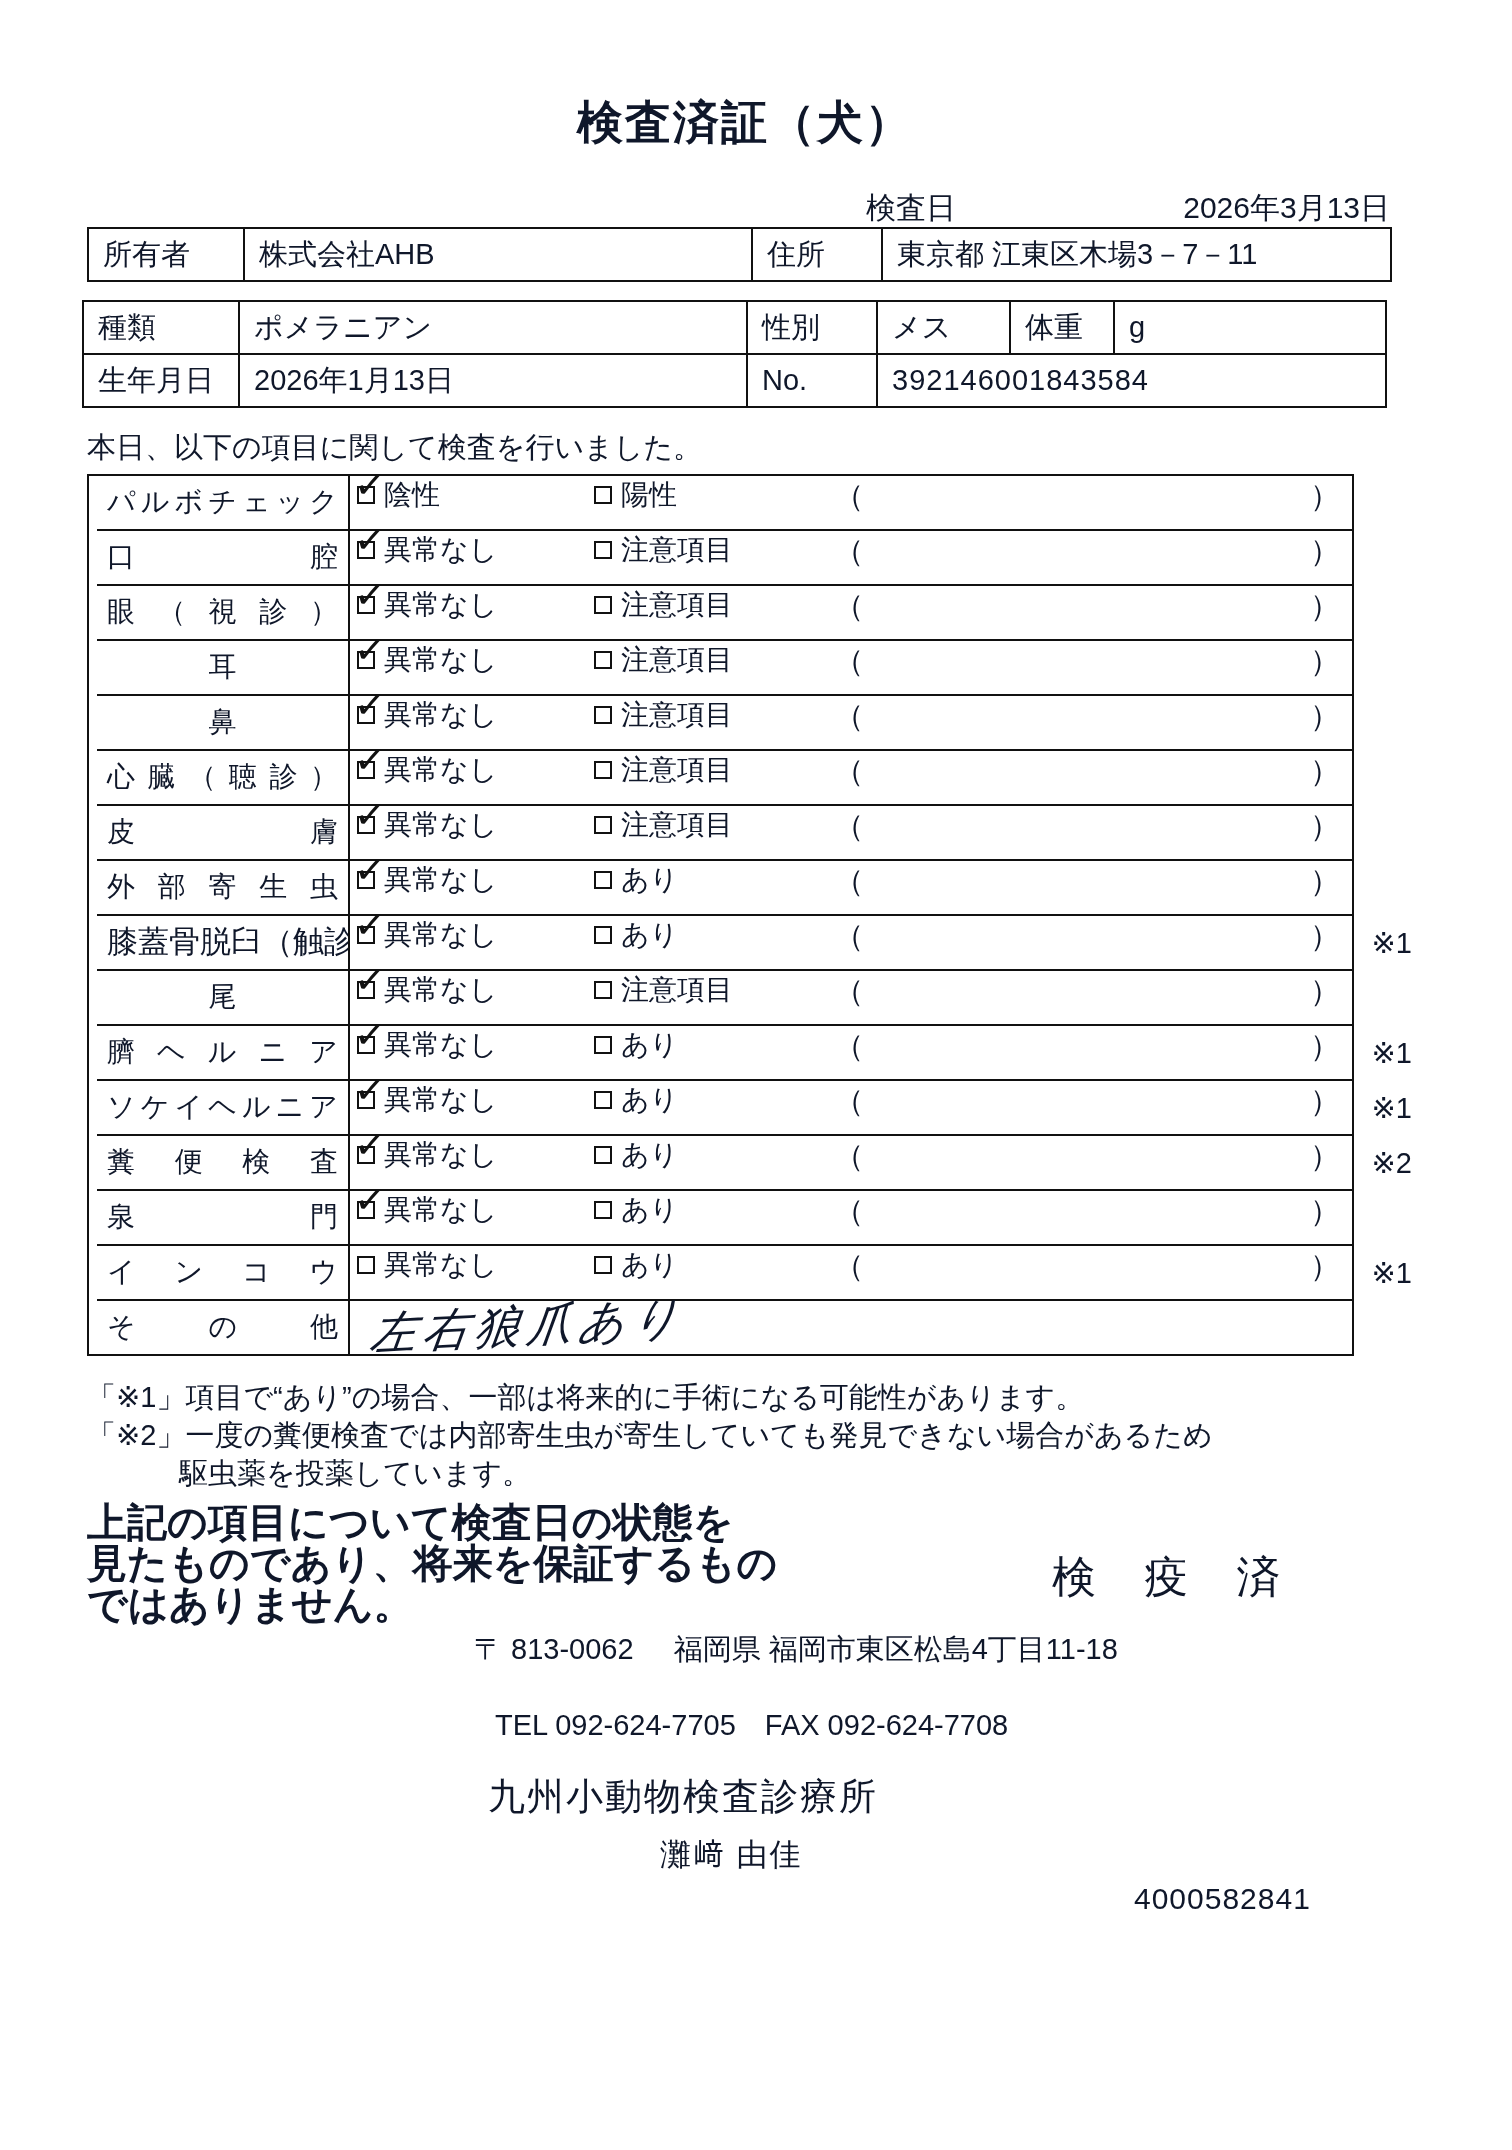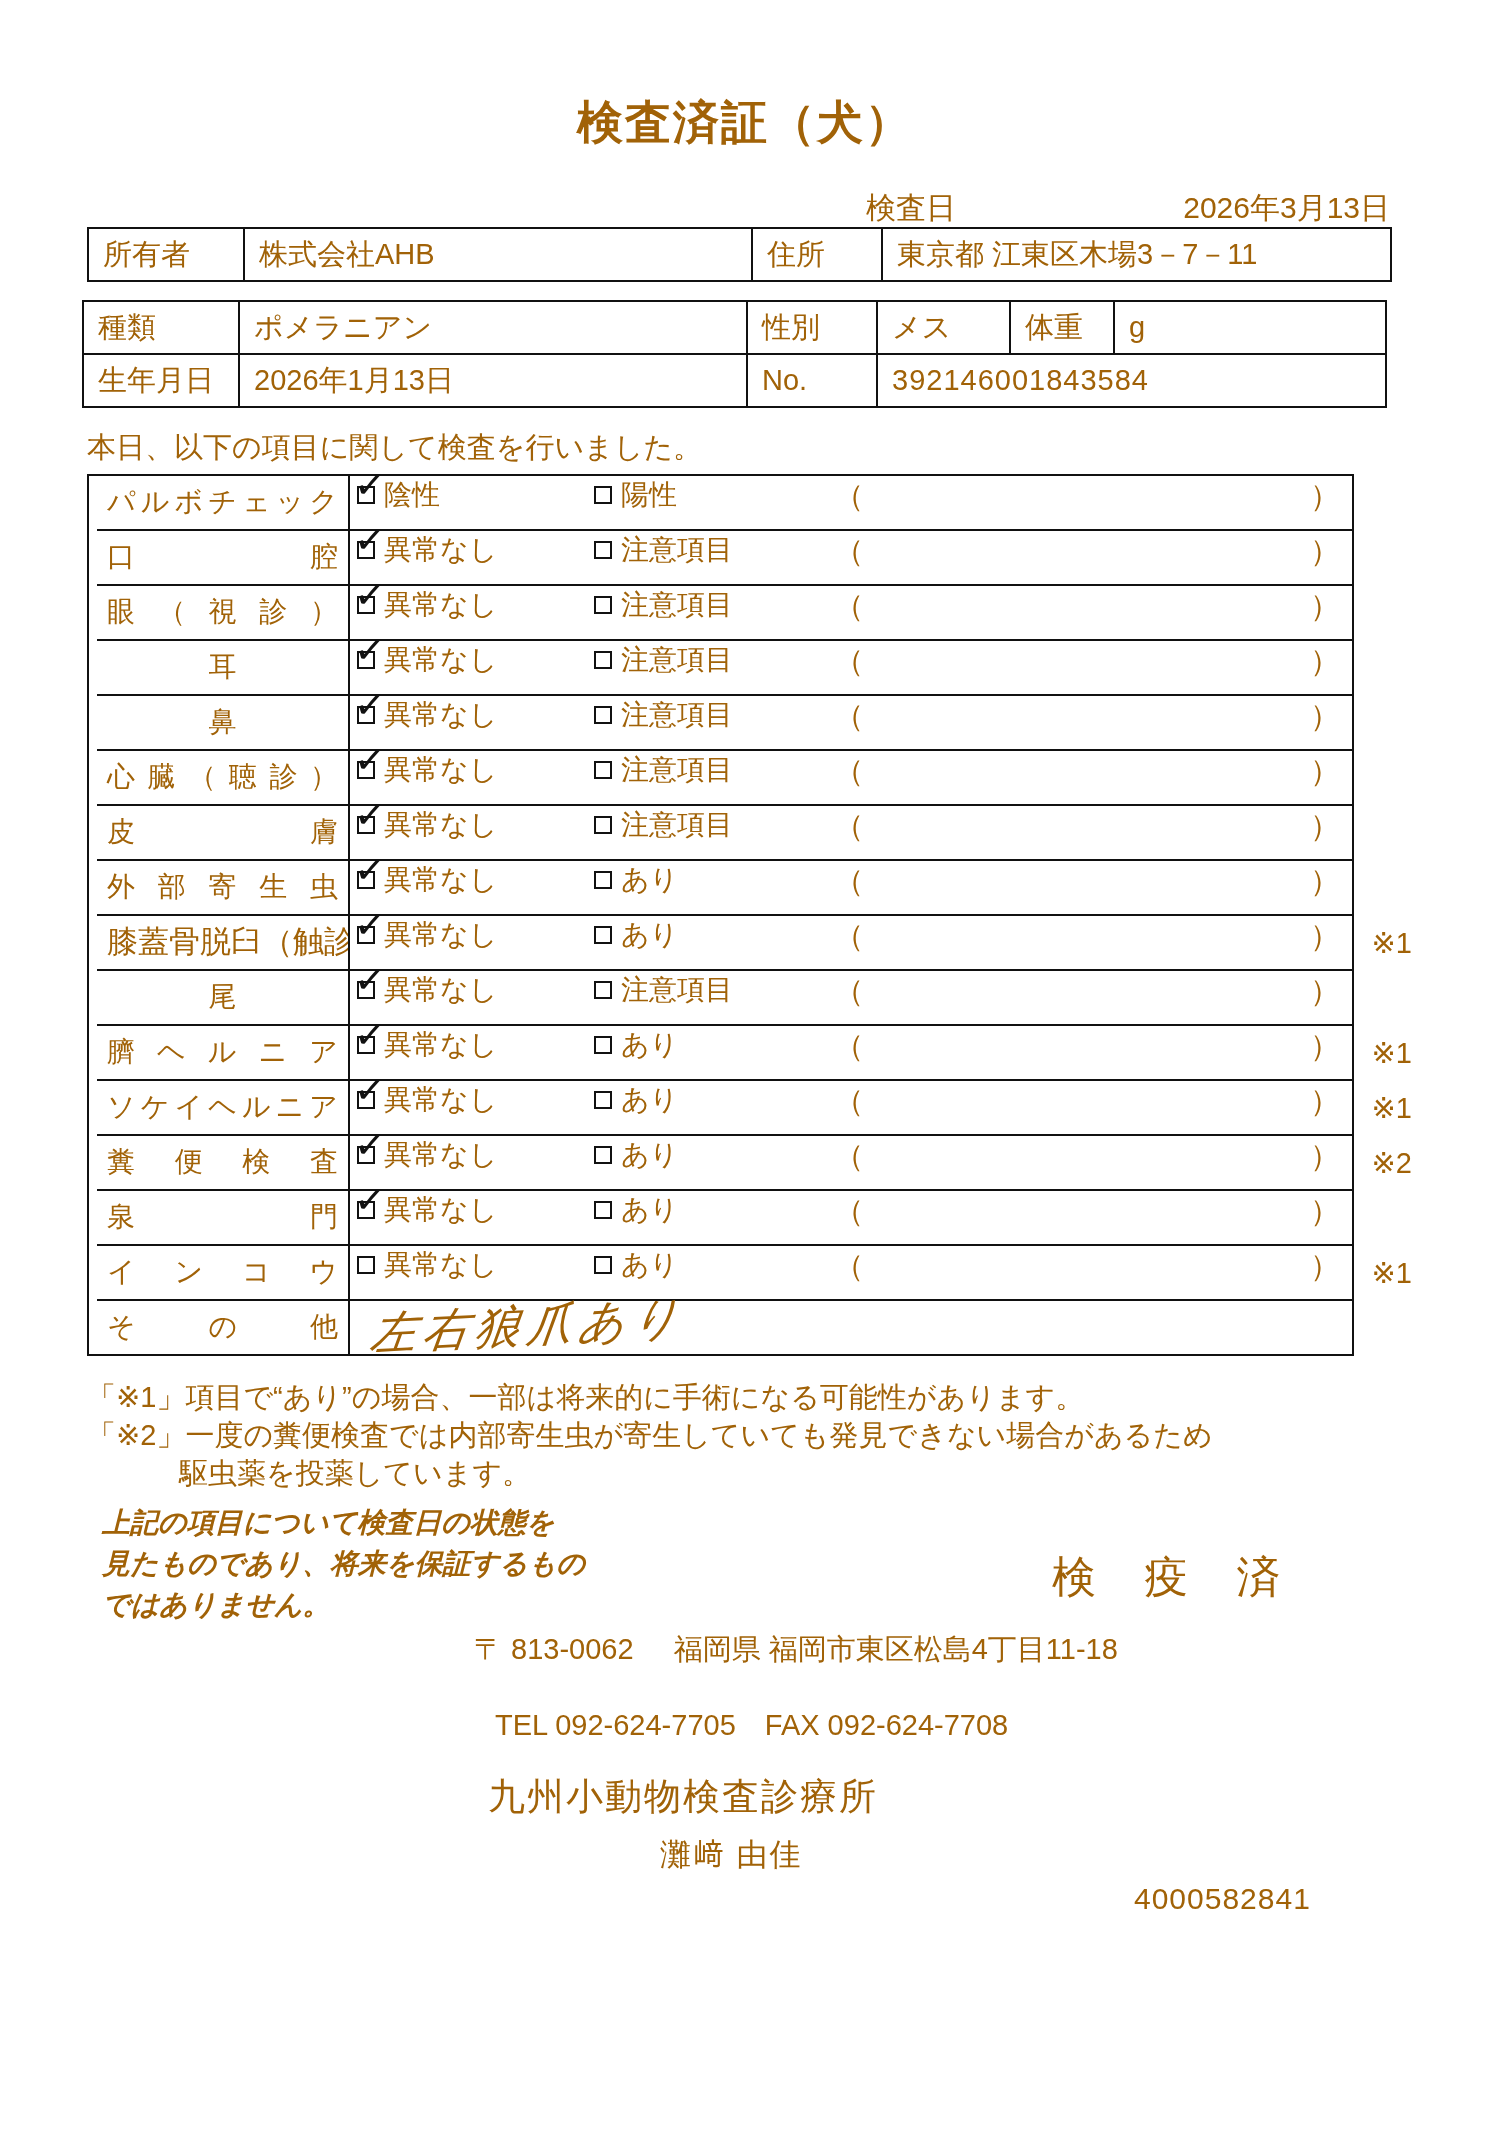--- a/index.html
+++ b/index.html
@@ -1,21 +1,21 @@
 <!DOCTYPE html>
 <html><head>
 <meta charset="utf-8">
 <style>
   html,body{margin:0;padding:0;background:#ffffff;}
   .sheet{
     position:relative;
     width:1512px;height:2124px;
     background:#ffffff;
     font-family:"Liberation Sans","DejaVu Sans",sans-serif;
-    color:#a16207;
+    color:#0f172a;
     overflow:hidden;
   }
   .abs{position:absolute;}
   
   .doc-title{
     top:92px;left:0;width:1490px;
     text-align:center;
     font-size:46px;font-weight:bold;letter-spacing:2px;
   }
   
@@ -80,21 +80,21 @@
   .mark{position:absolute;right:-60px;top:10px;font-size:29px;white-space:nowrap;}
   .handwriting{
     font-style:italic;font-size:46px;
     transform:rotate(-3deg) skewX(-10deg);
     position:relative;top:-6px;left:14px;
     white-space:nowrap;letter-spacing:6px;
   }
   
   .notes{top:1378px;left:87px;font-size:29px;line-height:38px;}
   .notes .indent{margin-left:92px;}
-  .disclaimer{top:1502px;left:102px;font-size:28px;font-weight:bold;line-height:41px;font-style:italic;}
+  .disclaimer{top:1502px;left:87px;font-size:40px;font-weight:bold;line-height:41px;}
   .stamp{top:1548px;left:1052px;font-size:44px;letter-spacing:18px;white-space:nowrap;}
   .addr-line{top:1630px;left:474px;font-size:29px;display:flex;gap:40px;white-space:nowrap;}
   .tel-line{top:1706px;left:495px;font-size:29px;white-space:nowrap;}
   .clinic-name{top:1772px;left:488px;font-size:37px;letter-spacing:2px;white-space:nowrap;}
   .person-name{top:1834px;left:660px;font-size:31px;letter-spacing:2px;white-space:nowrap;}
   .serial{top:1882px;left:1134px;font-size:30px;letter-spacing:1px;}
 </style>
 </head>
 <body>
 

